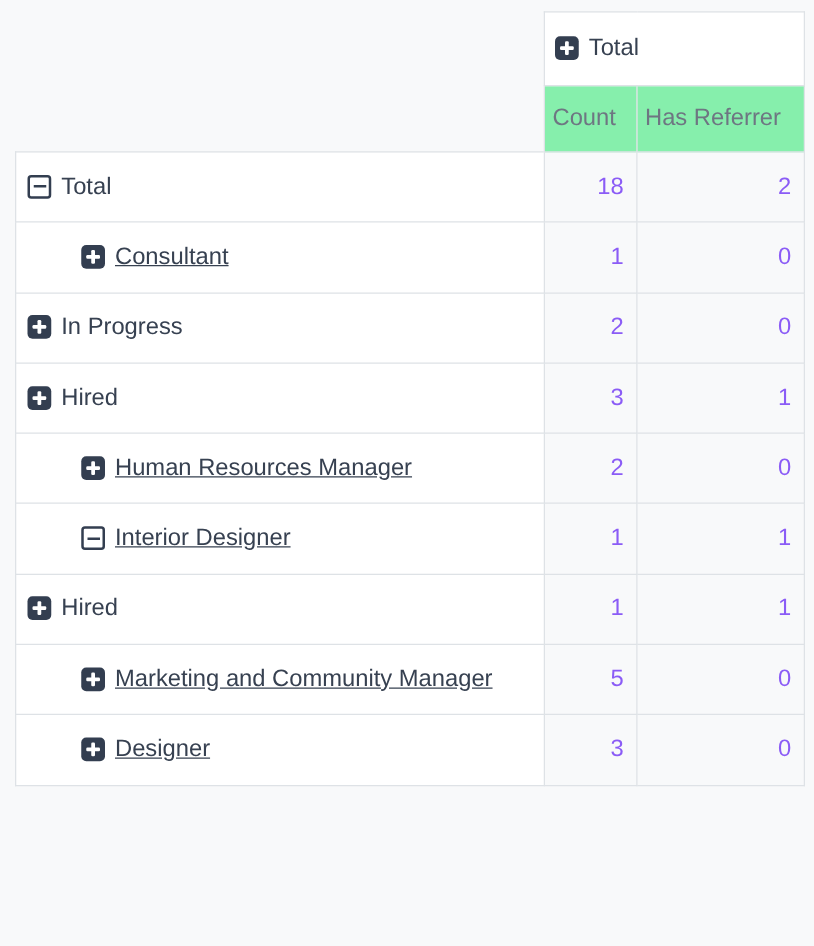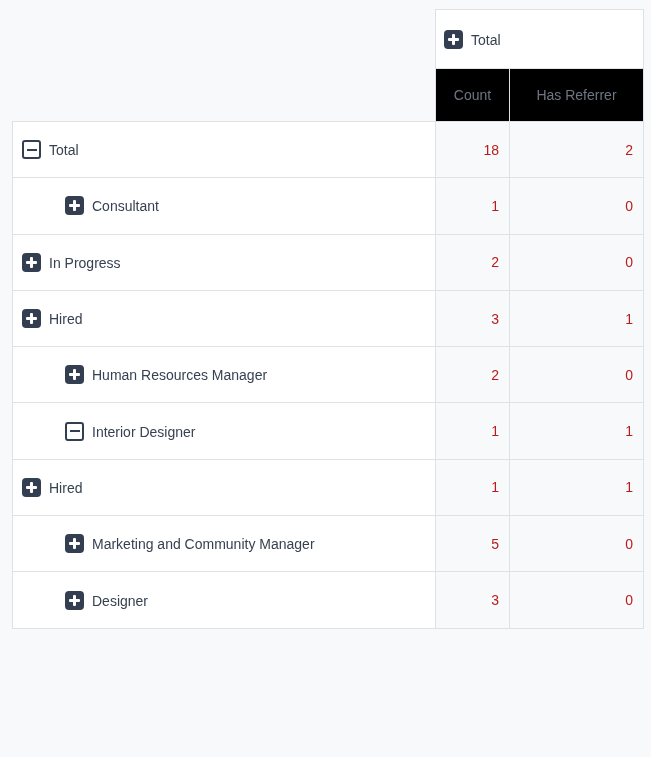--- a/index.html
+++ b/index.html
@@ -10,21 +10,21 @@
     color: #374151;
     overflow: hidden;
   }
   .pivot-wrap {
     position: absolute;
     left: 12px; top: 9px;
   }
   table.pivot {
     border-collapse: collapse;
     table-layout: fixed;
-    font-size: 14px;
+    font-size: 19px;
   }
   col.c-rowhead { width: 423px; }
   col.c-count   { width: 74px; }
   col.c-ref     { width: 134px; }
 
   th, td { box-sizing: border-box; vertical-align: middle; }
 
   
   th.corner { border: none; background: transparent; }
 
@@ -34,52 +34,52 @@
     border: 1px solid #dee2e6;
     text-align: left;
     font-weight: 400;
     color: #374151;
     height: 59px;
     padding: 0 0 0 8px;
   }
 
   
   th.measure {
-    background: #000000;
+    background: #86efac;
     border: 1px solid #dee2e6;
     font-weight: 400;
     color: #6e7682;
     height: 53px;
-    text-align: center;
+    text-align: left;
     padding: 0 6px;
     white-space: nowrap;
   }
 
   
   th.rh {
     background: #ffffff;
     border: 1px solid #dee2e6;
     text-align: left;
     font-weight: 400;
     color: #374151;
     height: 56.3px;
     padding: 0 8px 0 9px;
     white-space: nowrap;
     cursor: pointer;
   }
-  th.rh.lvl-1 { padding-left: 52px; }
+  th.rh.lvl-1 { padding-left: 52px; text-decoration: underline; }
   th.rh.lvl-2 { }
 
   
   td.val {
     background: #f8f9fa;
     border: 1px solid #dee2e6;
     text-align: right;
     padding: 0 10px 0 0;
-    color: #b91c1c;
+    color: #8b5cf6;
     height: 56.3px;
   }
 
   
   .sq {
     display: inline-block;
     width: 19px; height: 19px;
     border-radius: 4px;
     position: relative;
     vertical-align: -4px;

